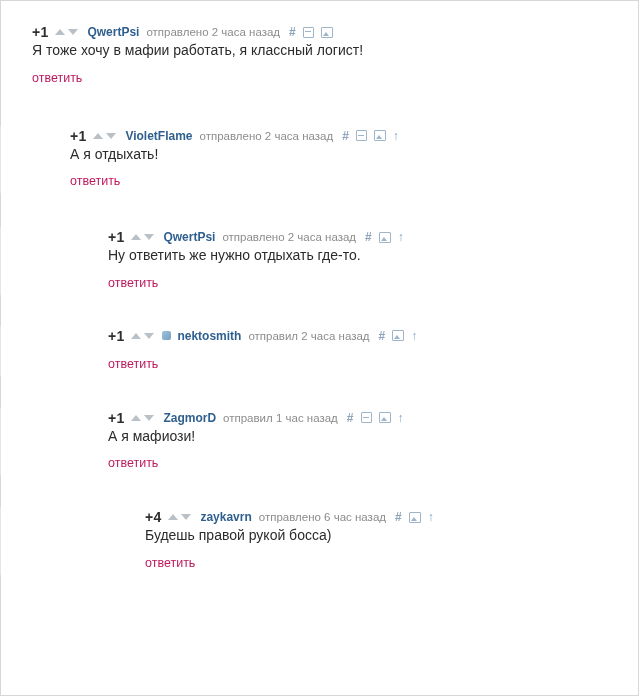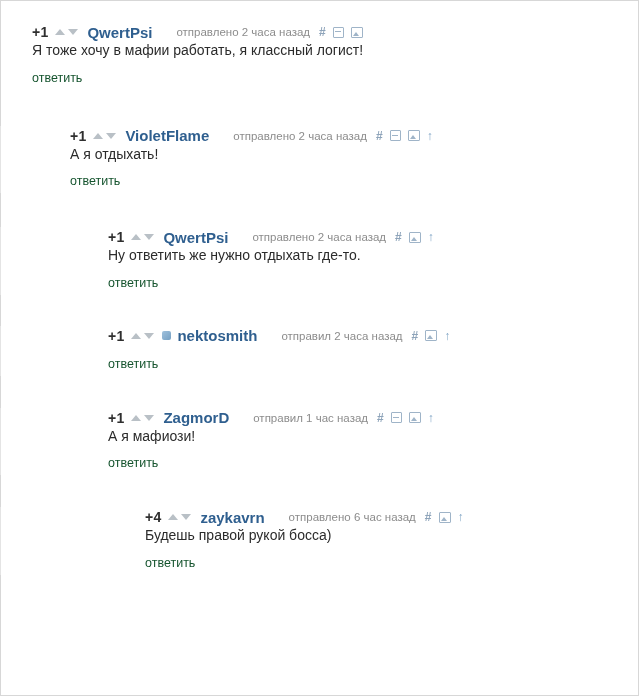--- a/index.html
+++ b/index.html
@@ -82,26 +82,26 @@
     width: 9px;
     height: 9px;
     margin-left: 8px;
     margin-right: -3px;
     border-radius: 2px;
     background: linear-gradient(135deg, #8fb6d6 0%, #5d8fb8 100%);
     opacity: 0.85;
   }
   .author {
     margin-left: 9px;
-    font-size: 15px;
+    font-size: 12px;
     font-weight: bold;
     color: #2f5f8f;
   }
   .meta {
-    margin-left: 24px;
+    margin-left: 7px;
     font-size: 11.5px;
     color: #8c8c8c;
   }
   .tools {
     display: inline-flex;
     align-items: center;
     margin-left: 9px;
     gap: 7px;
   }
   .tool {
@@ -159,21 +159,21 @@
   .c-body {
     font-size: 14px;
     color: #2b2b2b;
     margin-top: 0;
     line-height: 1.25;
   }
   .c-reply {
     display: inline-block;
     margin-top: 11px;
     font-size: 12.5px;
-    color: #14532d;
+    color: #be185d;
     cursor: pointer;
   }
   .lvl0 { margin-left: 0px;  padding-left: 32px; }
   .lvl1 { margin-left: 0px;  padding-left: 70px; }
   .lvl2 { margin-left: 0px;  padding-left: 108px; }
   .lvl3 { margin-left: 0px;  padding-left: 145px; }
   .sp-0 { margin-top: 0px; }
   .sp-1 { margin-top: 36px; }
   .sp-2 { margin-top: 34px; }
   .sp-3 { margin-top: 31px; }

